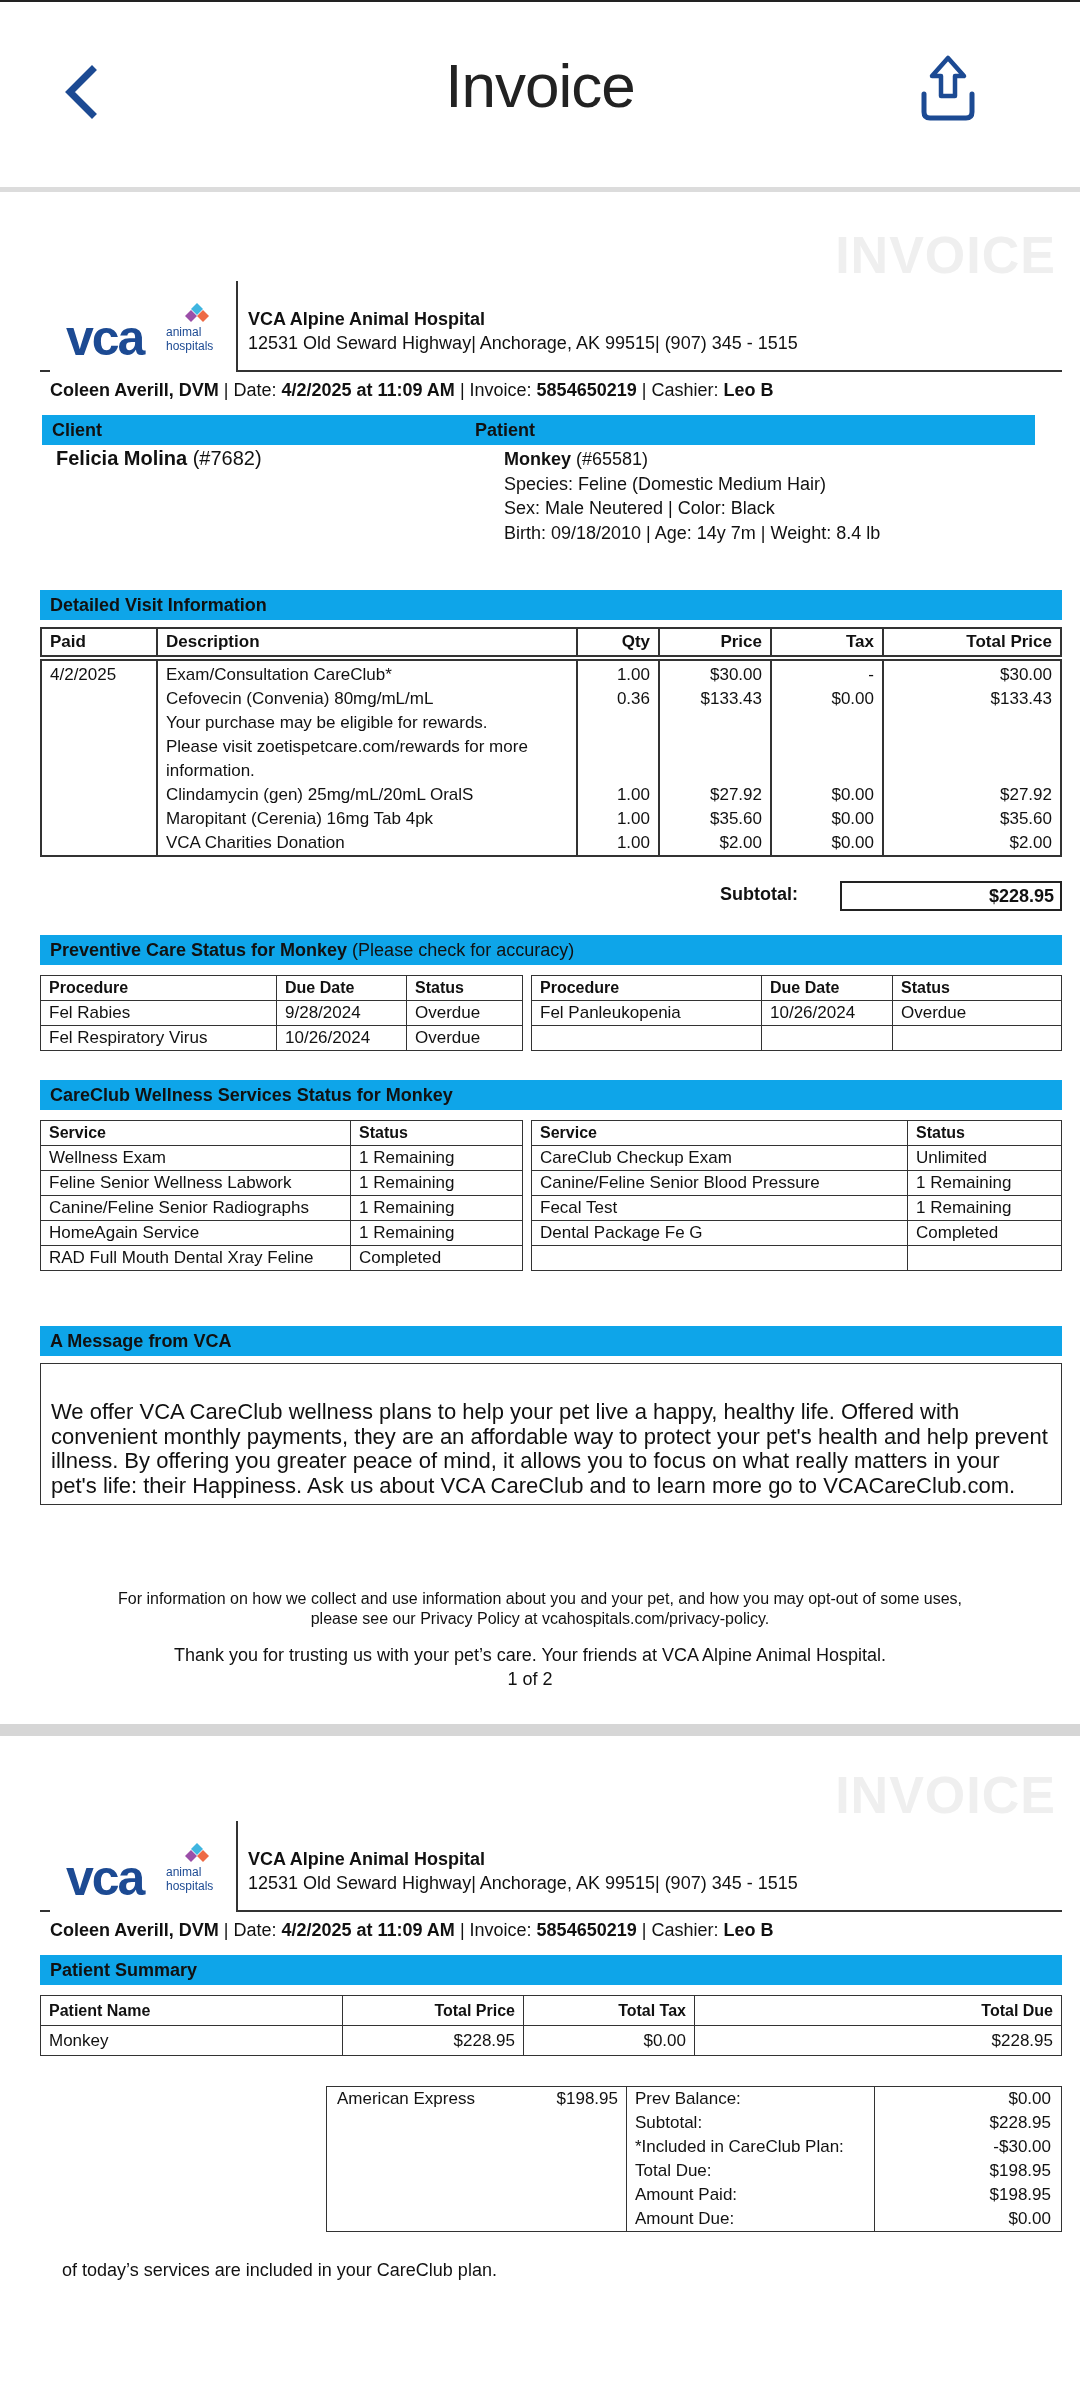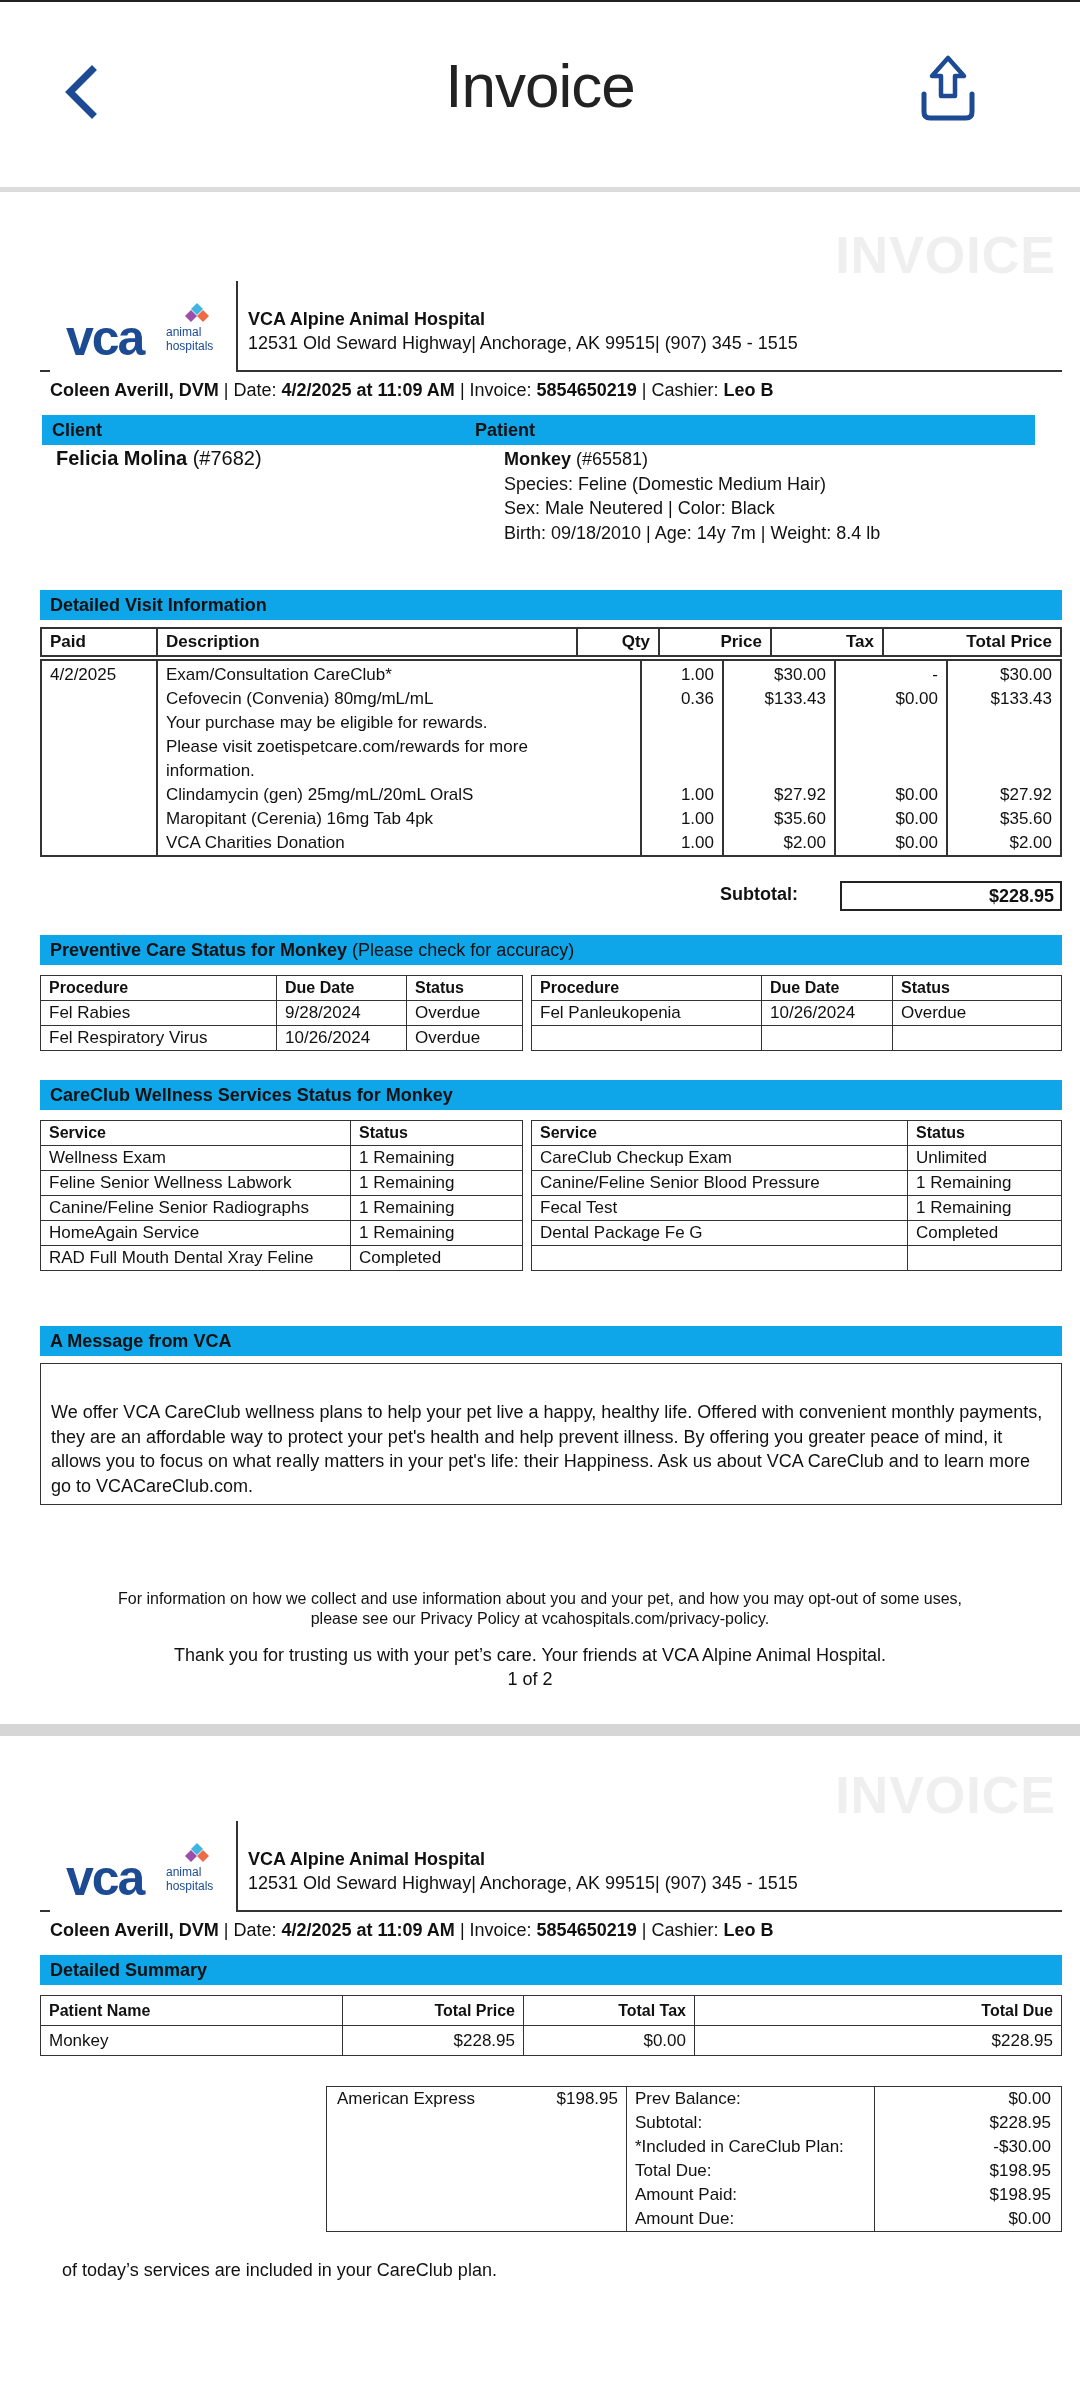--- a/index.html
+++ b/index.html
@@ -37,21 +37,21 @@
   .r { text-align: right; }
 
   .visit-head { left: 40px; width: 1022px; }
   .visit-head th { border: 2px solid #333; height: 28px; }
   .visit-body { left: 40px; width: 1022px; border: 2px solid #333; }
   .visit-body td { border-left: 2px solid #333; border-right: 2px solid #333; vertical-align: top; }
 
   .subtotal-label { position: absolute; font-weight: bold; font-size: 18px; }
   .subtotal-box { position: absolute; border: 2px solid #222; font-weight: bold; font-size: 18px; text-align: right; padding-right: 6px; line-height: 26px; }
 
-  .msgbox { position: absolute; left: 40px; width: 1022px; border: 1.5px solid #333; padding: 36px 10px 6px 10px; font-size: 18px; line-height: 24.5px; }
+  .msgbox { position: absolute; left: 40px; width: 1022px; border: 1.5px solid #333; padding: 36px 10px 6px 10px; font-size: 22px; line-height: 24.5px; }
 
   .center { position: absolute; left: 0; width: 1080px; text-align: center; }
   .pagegap { position: absolute; left: 0; width: 1080px; height: 12px; background: #d6d6d6; }
 
   .pay { left: 326px; width: 736px; border: 1.5px solid #333; }
   .pay td { vertical-align: top; line-height: 24px; font-size: 17px; }
   .pay .bl { border-left: 1.5px solid #333; }
 </style>
 </head>
 <body>
@@ -124,21 +124,21 @@
       <th class="r" style="width:112px;">Price</th>
       <th class="r" style="width:112px;">Tax</th>
       <th class="r">Total Price</th>
     </tr>
   </tbody>
     </table>
   <table class="visit-body" style="top:659px;">
     <tbody>
         <tr>
       <td rowspan="8" style="width:116px; padding-top:2px;">4/2/2025</td>
-      <td style="width:484px; padding-top:2px;">Exam/Consultation CareClub*</td>
+      <td style="width:420px; padding-top:2px;">Exam/Consultation CareClub*</td>
       <td class="r" style="width:82px; padding-top:2px;">1.00</td>
       <td class="r" style="width:112px; padding-top:2px;">$30.00</td>
       <td class="r" style="width:112px; padding-top:2px;">-</td>
       <td class="r" style="padding-top:2px;">$30.00</td>
     </tr>
     <tr>
       <td>Cefovecin (Convenia) 80mg/mL/mL</td>
       <td class="r">0.36</td>
       <td class="r">$133.43</td>
       <td class="r">$0.00</td>
@@ -329,21 +329,21 @@
     <div class="hosp">
       <div><b>VCA Alpine Animal Hospital</b></div>
       <div>12531 Old Seward Highway| Anchorage, AK 99515| (907) 345 - 1515</div>
     </div>
   </div>
 
   <div class="infoline" style="top:1920px;">
     <b>Coleen Averill, DVM</b><span> | Date: </span><b>4/2/2025 at 11:09 AM</b><span> | Invoice: </span><b>5854650219</b><span> | Cashier: </span><b>Leo B</b>
   </div>
 
-  <div class="secbar" style="top:1955px; left:40px; width:1022px;">Detailed Summary</div>
+  <div class="secbar" style="top:1955px; left:40px; width:1022px;">Patient Summary</div>
   <table class="grid" style="top:1995px; left:40px; width:1022px;">
     <tbody>
         <tr style="height:30px;">
       <th style="width:302px;">Patient Name</th>
       <th class="r" style="width:181px; text-align:right;">Total Price</th>
       <th class="r" style="width:171px; text-align:right;">Total Tax</th>
       <th class="r" style="text-align:right;">Total Due</th>
     </tr>
     <tr style="height:30px;">
       <td>Monkey</td>

